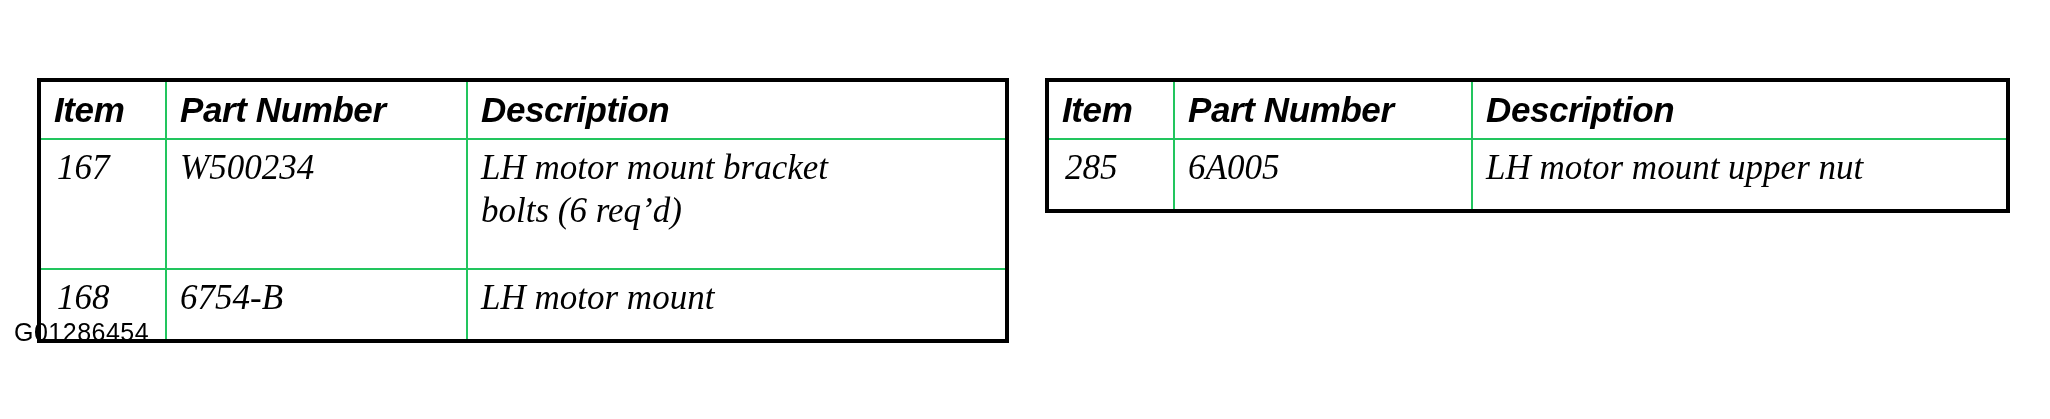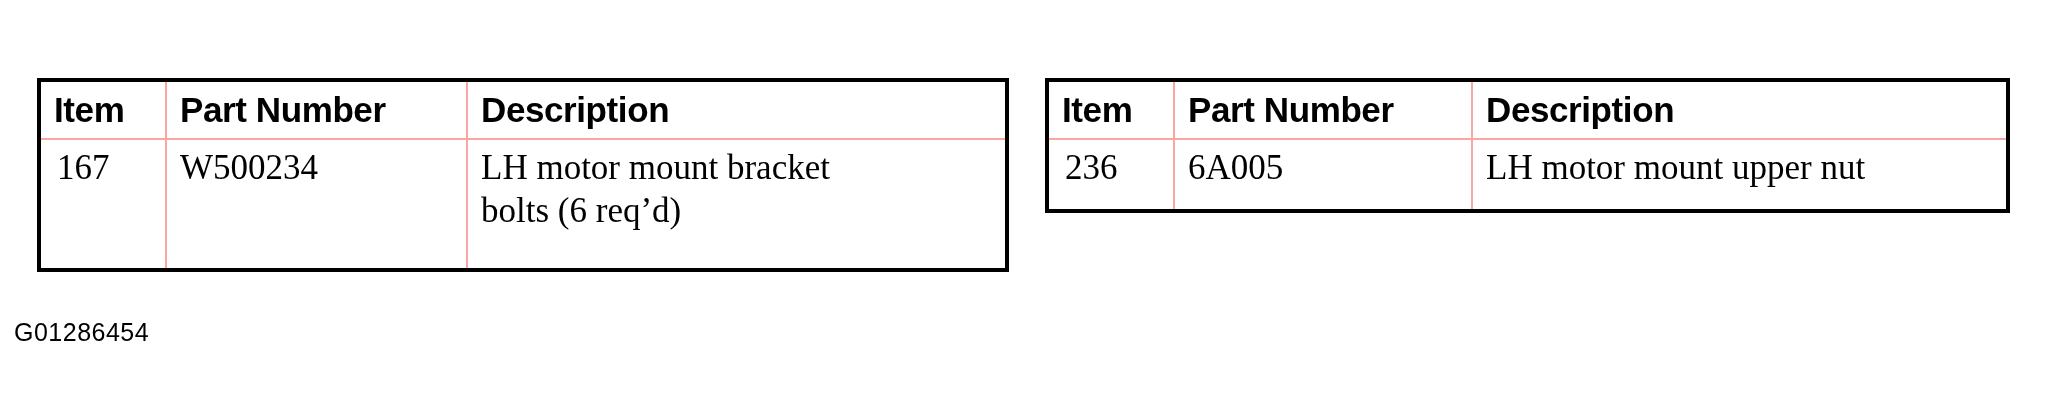--- a/index.html
+++ b/index.html
@@ -25,24 +25,25 @@
   
   .parts-table {
     position: absolute;
     border-collapse: collapse;
     table-layout: fixed;
     background: #ffffff;
     border: 4px solid #000000;
   }
   .parts-table td,
   .parts-table th {
-    border: 2px solid #fca5a5;
+    border: 2px solid #22c55e;
     padding: 0;
     vertical-align: top;
     background: #ffffff;
+    font-style: italic;
   }
 
   
   .parts-table thead th {
     font-family: "Liberation Sans", sans-serif;
     font-weight: bold;
     font-size: 35px;
     line-height: 1;
     text-align: left;
     letter-spacing: -0.4px;
@@ -123,39 +124,46 @@
     </thead>
     <tbody>
       <tr class="row-tall">
         <td class="item-cell">167</td>
         <td>W500234</td>
         <td>
           <span class="cell-line">LH motor mount bracket</span>
           <span class="cell-line">bolts (6 req’d)</span>
         </td>
       </tr>
+      <tr class="row-short">
+        <td class="item-cell">168</td>
+        <td>6754-B</td>
+        <td>
+          <span class="cell-line">LH motor mount</span>
+        </td>
+      </tr>
     </tbody>
   </table>
 
   <table class="parts-table" id="table-right">
     <colgroup>
       <col class="col-item">
       <col class="col-part-number">
       <col class="col-description">
     </colgroup>
     <thead>
       <tr>
         <th>Item</th>
         <th>Part Number</th>
         <th>Description</th>
       </tr>
     </thead>
     <tbody>
       <tr>
-        <td class="item-cell">236</td>
+        <td class="item-cell">285</td>
         <td>6A005</td>
         <td>
           <span class="cell-line">LH motor mount upper nut</span>
         </td>
       </tr>
     </tbody>
   </table>
 
   <div id="figure-caption">G01286454</div>
 

